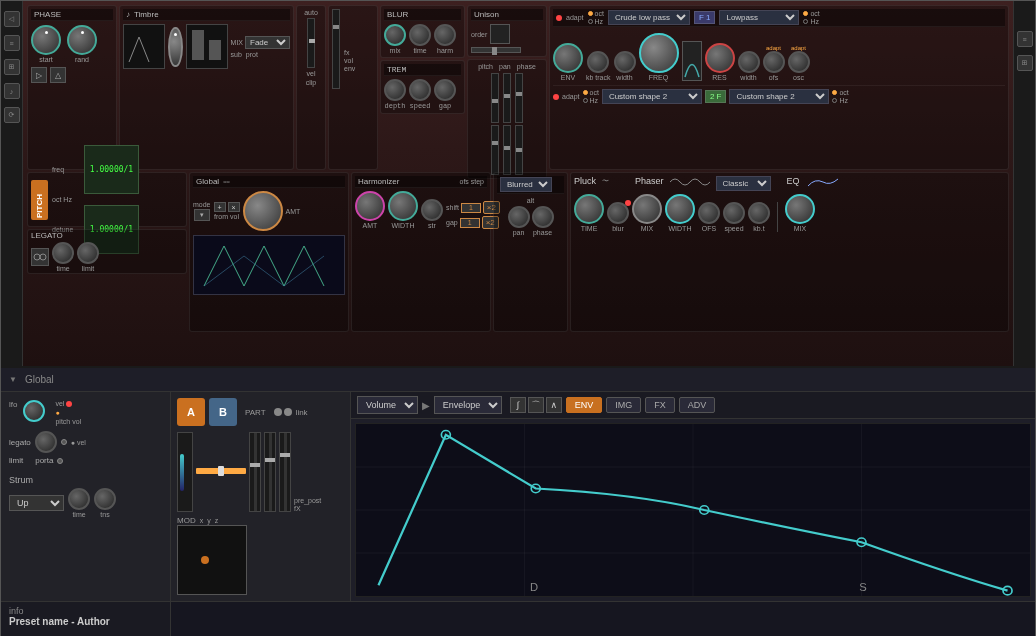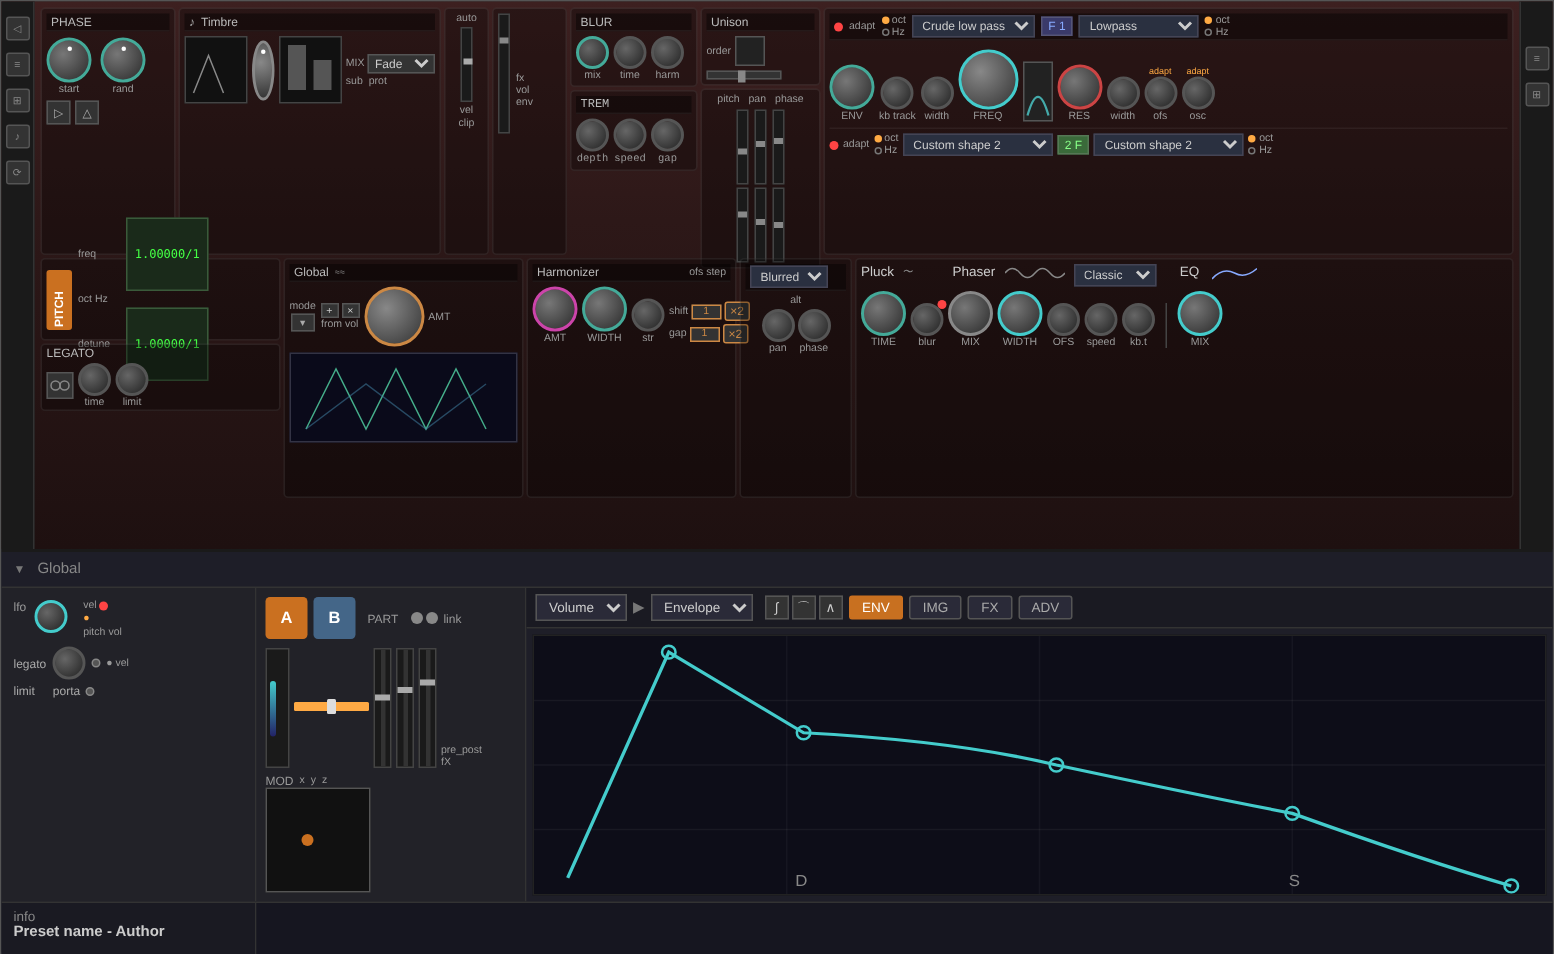--- a/index.html
+++ b/index.html
@@ -659,20 +659,36 @@
               <span class="toggle-dot" style="background:#555; border:1px solid #888;"></span>
               <span style="font-size:7px; color:#999;">● vel</span>
             </div>
             <div style="display:flex; align-items:center; gap:4px;">
               <span style="font-size:8px; color:#aaa;">limit</span>
               <span style="font-size:8px; color:#aaa; margin-left:8px;">porta</span>
               <span class="toggle-dot" style="background:#555; border:1px solid #888;"></span>
             </div>
           </div>
 
+          <div class="strum-area">
+            <div class="strum-label">Strum</div>
+            <div style="display:flex; align-items:center; gap:4px;">
+              <select class="strum-select">
+                <option>Up</option>
+              </select>
+              <div class="knob-col">
+                <div class="knob knob-sm"></div>
+                <div class="knob-label">time</div>
+              </div>
+              <div class="knob-col">
+                <div class="knob knob-sm"></div>
+                <div class="knob-label">tns</div>
+              </div>
+            </div>
+          </div>
         </div>
 
         <div class="global-mid">
           <div class="part-controls">
             <button class="part-btn">A</button>
             <button class="part-btn part-btn-b">B</button>
             <span style="font-size:8px; color:#999; margin-left:4px;">PART</span>
             <div style="display:flex; gap:2px; align-items:center; margin-left:4px;">
               <div style="width:8px; height:8px; background:#888; border-radius:50%;"></div>
               <div style="width:8px; height:8px; background:#888; border-radius:50%;"></div>

